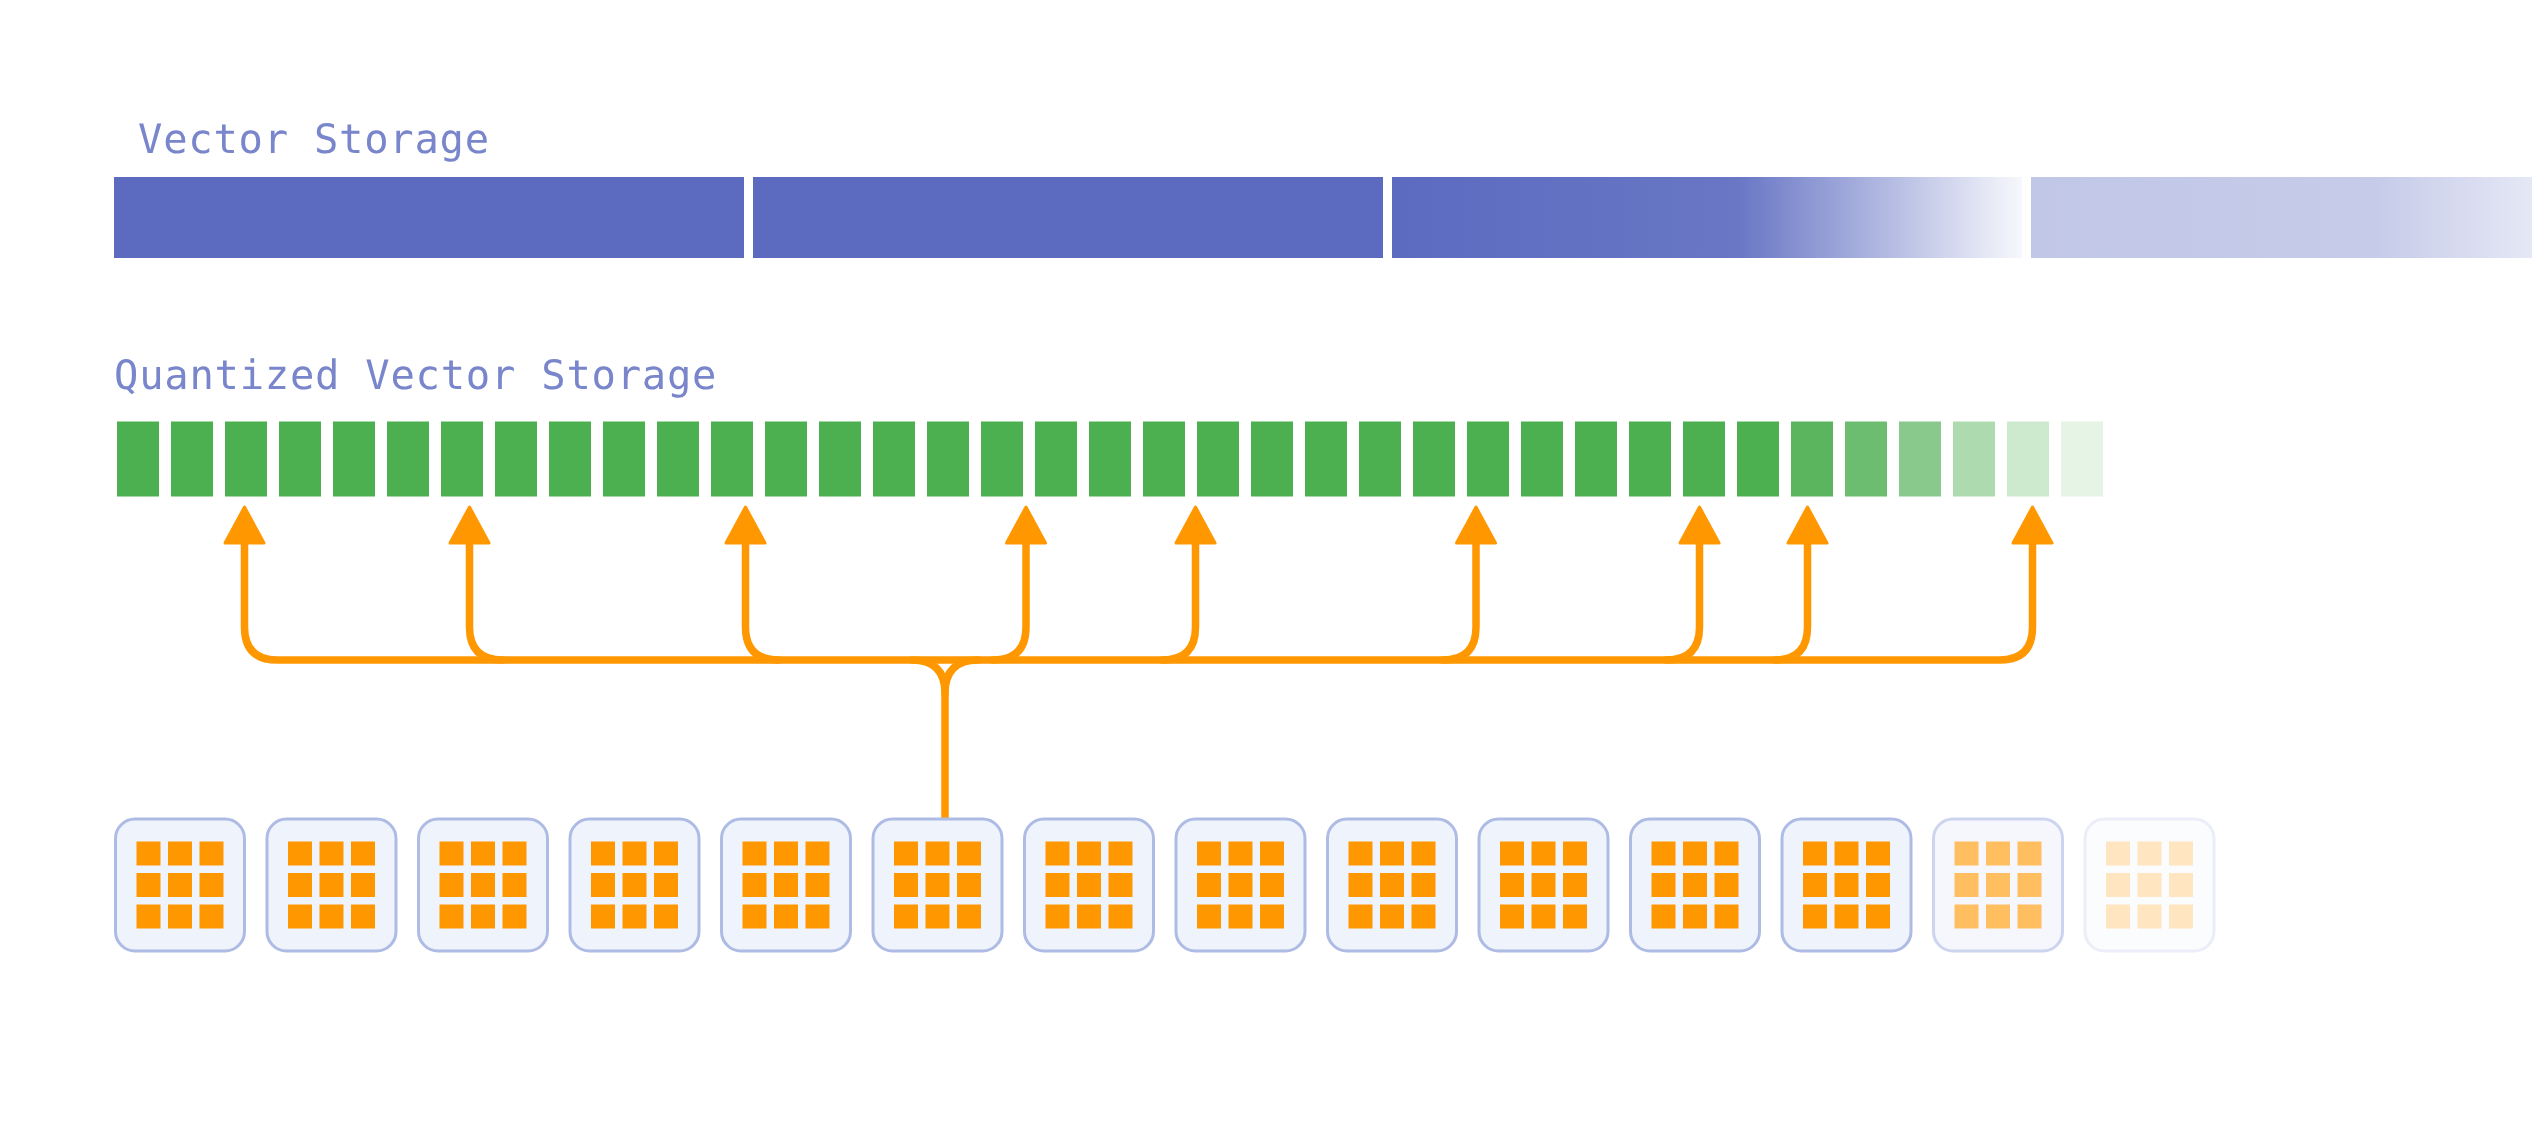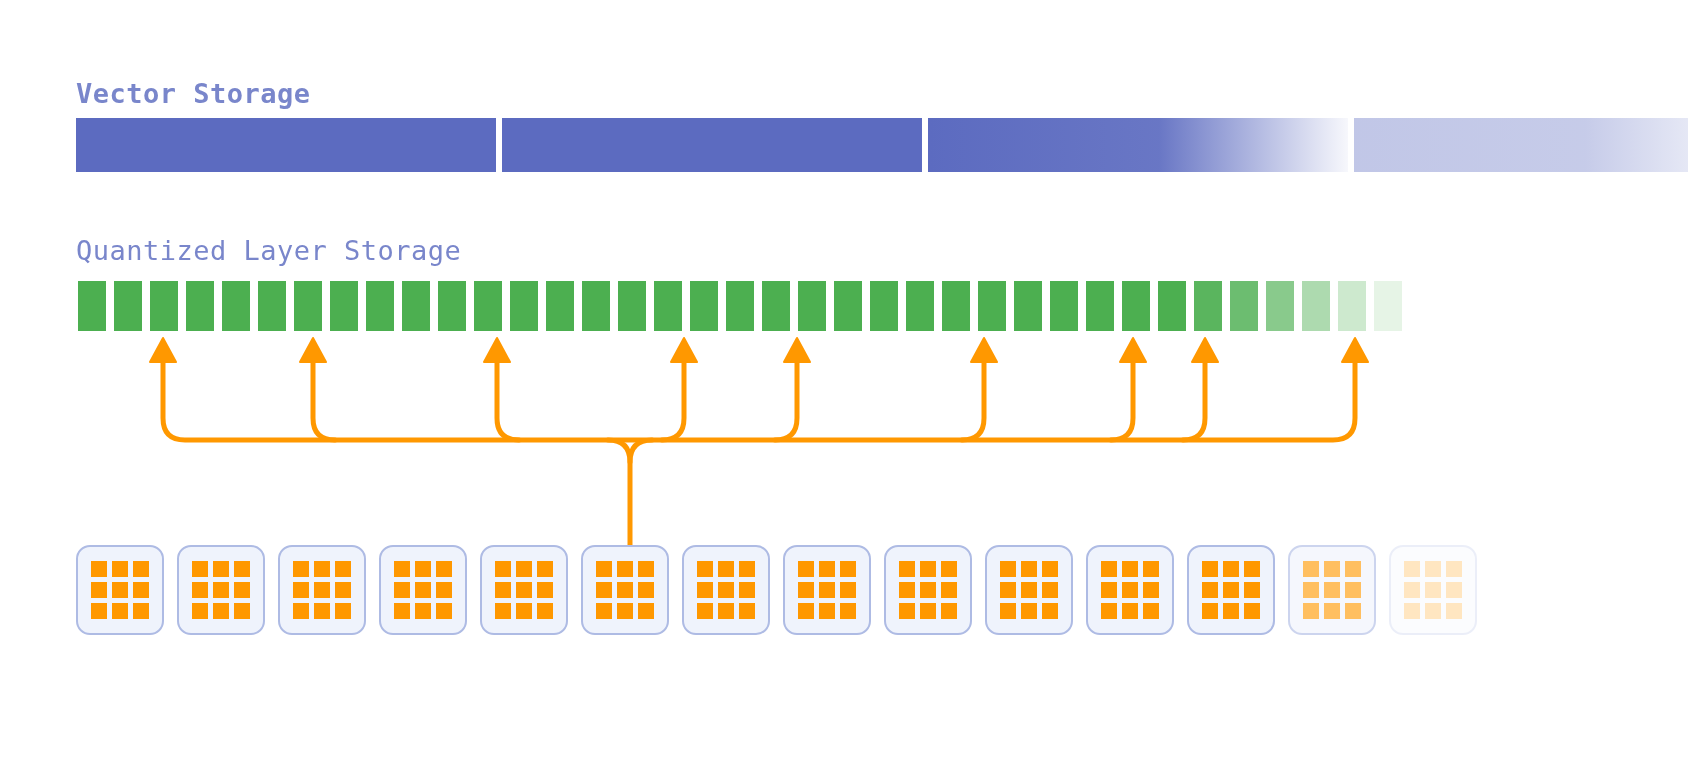--- a/index.html
+++ b/index.html
@@ -22,21 +22,21 @@
   
   .section-label {
     position: absolute;
     font-family: "DejaVu Sans Mono", "Liberation Mono", monospace;
     font-size: 27px;
     letter-spacing: 0.5px;
     color: #7986cb;
     white-space: nowrap;
     line-height: 1;
   }
-  #label-vector   { left: 76px; top: 80px; font-weight: bold; }
+  #label-vector   { left: 92px; top: 80px; }
   #label-quant    { left: 76px; top: 237px; }
   #label-hnsw     { left: 76px; top: 505px; }
 
   
   #vector-row {
     position: absolute;
     left: 0;
     top: 118px;
     height: 54px;
     width: 1688px;
@@ -105,21 +105,21 @@
     background: #ff9800;
   }
 </style>
 </head>
 <body>
 
 <div id="stage">
 
   <div class="section-label" id="label-vector">Vector Storage</div>
 
-  <div class="section-label" id="label-quant">Quantized Layer Storage</div>
+  <div class="section-label" id="label-quant">Quantized Vector Storage</div>
 
 
   <div id="vector-row">
       <div class="vec-bar" style="left: 76px; width: 420px; background: rgb(92, 107, 192); opacity: 1;"></div>
       <div class="vec-bar" style="left: 502px; width: 420px; background: rgb(92, 107, 192); opacity: 1;"></div>
       <div class="vec-bar" style="left: 928px; width: 420px; background: linear-gradient(to right, rgb(92, 107, 192) 0%, rgba(92, 107, 192, 0.92) 55%, rgba(92, 107, 192, 0.05) 100%);"></div>
       <div class="vec-bar" style="left: 1354px; width: 420px; background: linear-gradient(to right, rgba(92, 107, 192, 0.38) 0%, rgba(92, 107, 192, 0.35) 55%, rgba(92, 107, 192, 0) 100%);"></div>
     </div>
 
   <div id="quant-row">

